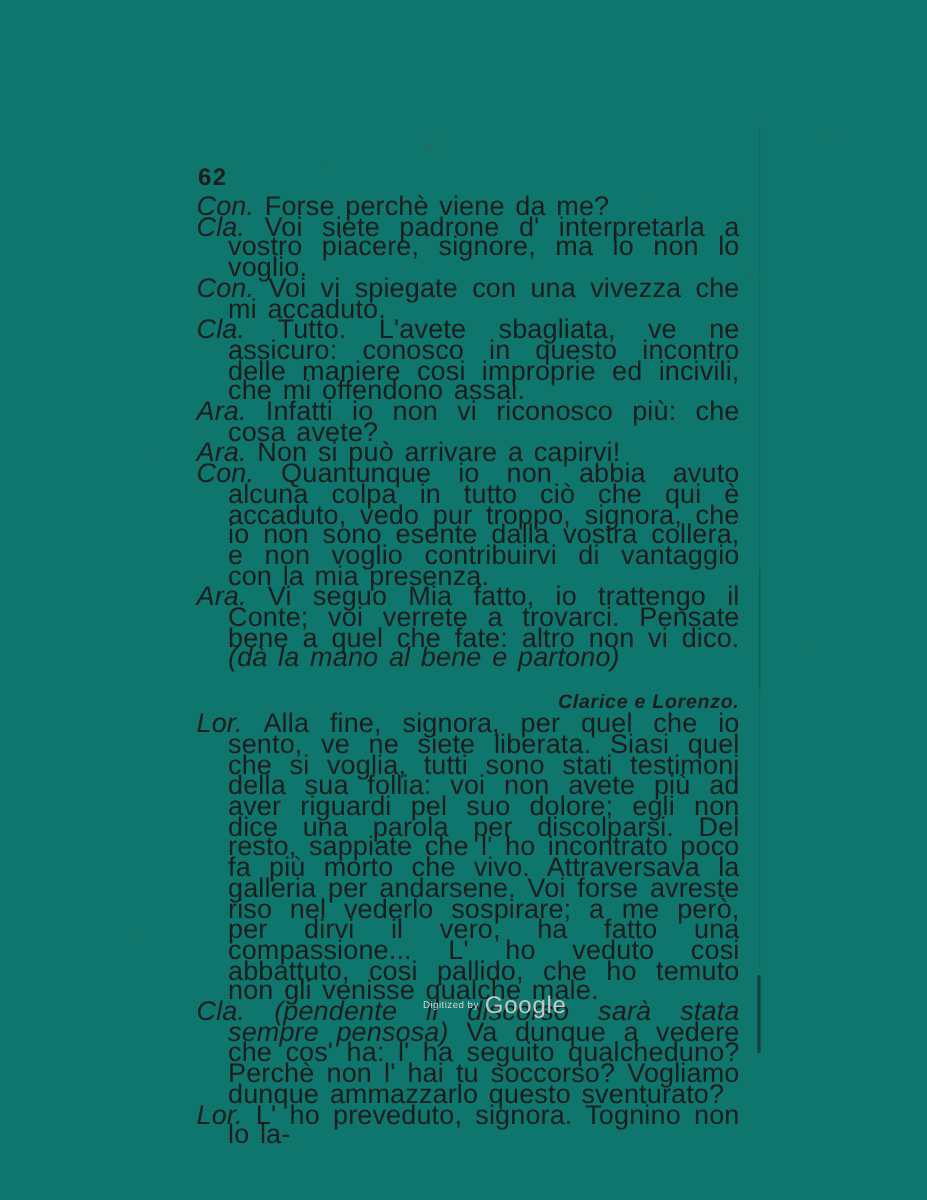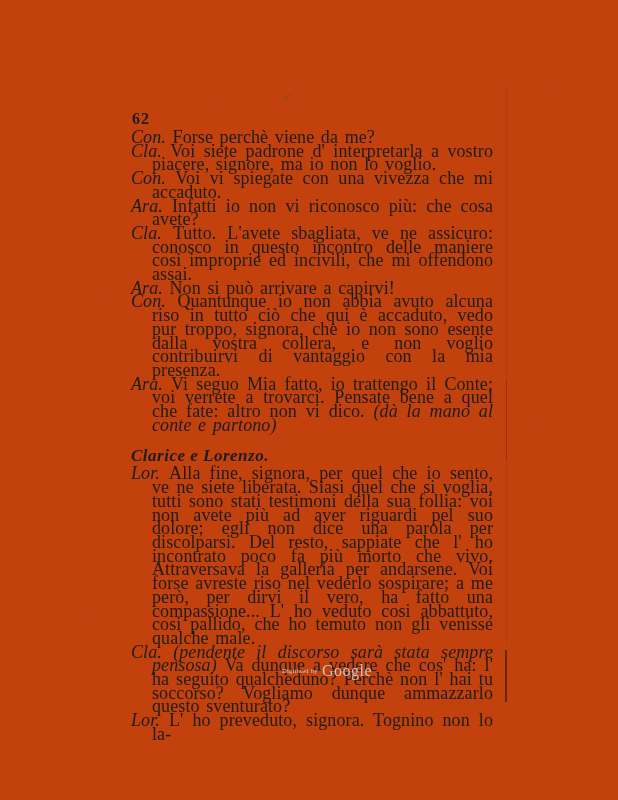--- a/index.html
+++ b/index.html
@@ -1,21 +1,21 @@
 <!DOCTYPE html>
 <html><head>
 <meta charset="utf-8">
 <style>
   html,body{margin:0;padding:0;background:#ffffff;}
   .page{
     position:relative;
     width:618px;height:800px;
-    background:#c2410c;
+    background:#0f766e;
     overflow:hidden;
-    font-family:Liberation Serif, serif;
+    font-family:Liberation Sans, sans-serif;
     color:#1d1d1d;
   }
   .page-number{
     position:absolute;left:132px;top:110px;
     font-size:16px;font-weight:bold;letter-spacing:1px;
   }
   .text-block{
     position:absolute;left:131px;top:131px;width:362px;
   }
   .para{
@@ -31,22 +31,22 @@
   .seg-speaker{font-style:italic;}
   .seg-stage{font-style:italic;}
   .scene-heading{
     margin:13px 0 0 0;
     text-align:center;
     font-size:13.5px;font-weight:bold;
     letter-spacing:1.5px;
   }
   .scene-characters{
     margin:14px 0 0 0;
-    text-align:left;
-    font-size:17px;font-weight:bold;font-style:italic;
+    text-align:right;
+    font-size:13px;font-weight:bold;font-style:italic;
     letter-spacing:0.5px;
   }
   .dialogue-after{margin-top:1px;}
   .watermark{
     position:absolute;left:282px;top:662px;
     white-space:nowrap;
     color:#c9c9c9;
   }
   .watermark .digitized{
     font-size:6.5px;letter-spacing:0.3px;color:#d2d2d2;
@@ -80,25 +80,25 @@
   <div class="speck" style="left:90px;top:620px;width:3px;height:2px;opacity:0.10;"></div>
   <div class="speck" style="left:500px;top:180px;width:2px;height:6px;opacity:0.12;"></div>
 
   <div class="page-number">62</div>
 
   <div class="text-block">
     <div>
         <p class="para"><span class="seg-speaker">Con. </span><span class="seg-normal">Forse perchè viene da me?</span></p>
         <p class="para"><span class="seg-speaker">Cla. </span><span class="seg-normal">Voi siete padrone d' interpretarla a vostro piacere, signore, ma io non lo voglio.</span></p>
         <p class="para"><span class="seg-speaker">Con. </span><span class="seg-normal">Voi vi spiegate con una vivezza che mi accaduto.</span></p>
+        <p class="para"><span class="seg-speaker">Cla. </span><span class="seg-normal">Tutto. L'avete sbagliata, ve ne assicuro: conosco in questo incontro delle maniere cosi improprie ed incivili, che mi offendono assai.</span></p>
         <p class="para"><span class="seg-speaker">Ara. </span><span class="seg-normal">Infatti io non vi riconosco più: che cosa avete?</span></p>
-        <p class="para"><span class="seg-speaker">Cla. </span><span class="seg-normal">Tutto. L'avete sbagliata, ve ne assicuro: conosco in questo incontro delle maniere cosi improprie ed incivili, che mi offendono assai.</span></p>
         <p class="para"><span class="seg-speaker">Ara. </span><span class="seg-normal">Non si può arrivare a capirvi!</span></p>
-        <p class="para"><span class="seg-speaker">Con. </span><span class="seg-normal">Quantunque io non abbia avuto alcuna riso in tutto ciò che qui è accaduto, vedo pur troppo, signora, che io non sono esente dalla vostra collera, e non voglio contribuirvi di vantaggio con la mia presenza.</span></p>
-        <p class="para"><span class="seg-speaker">Ara. </span><span class="seg-normal">Vi seguo Mia fatto, io trattengo il Conte; voi verrete a trovarci. Pensate bene a quel che fate: altro non vi dico. </span><span class="seg-stage">(dà la mano al conte e partono)</span></p>
+        <p class="para"><span class="seg-speaker">Con. </span><span class="seg-normal">Quantunque io non abbia avuto alcuna colpa in tutto ciò che qui è accaduto, vedo pur troppo, signora, che io non sono esente dalla vostra collera, e non voglio contribuirvi di vantaggio con la mia presenza.</span></p>
+        <p class="para"><span class="seg-speaker">Ara. </span><span class="seg-normal">Vi seguo Mia fatto, io trattengo il Conte; voi verrete a trovarci. Pensate bene a quel che fate: altro non vi dico. </span><span class="seg-stage">(dà la mano al bene e partono)</span></p>
       </div>
 
     <h4 class="scene-characters">Clarice e Lorenzo.</h4>
 
     <div class="dialogue-after">
         <p class="para"><span class="seg-speaker">Lor. </span><span class="seg-normal">Alla fine, signora, per quel che io sento, ve ne siete liberata. Siasi quel che si voglia, tutti sono stati testimoni della sua follia: voi non avete più ad aver riguardi pel suo dolore; egli non dice una parola per discolparsi. Del resto, sappiate che l' ho incontrato poco fa più morto che vivo. Attraversava la galleria per andarsene. Voi forse avreste riso nel vederlo sospirare; a me però, per dirvi il vero, ha fatto una compassione... L' ho veduto cosi abbattuto, cosi pallido, che ho temuto non gli venisse qualche male.</span></p>
         <p class="para"><span class="seg-speaker">Cla. </span><span class="seg-stage">(pendente il discorso sarà stata sempre pensosa)</span><span class="seg-normal"> Va dunque a vedere che cos' ha: l' ha seguito qualcheduno? Perchè non l' hai tu soccorso? Vogliamo dunque ammazzarlo questo sventurato?</span></p>
         <p class="para"><span class="seg-speaker">Lor. </span><span class="seg-normal">L' ho preveduto, signora. Tognino non lo la-</span></p>
       </div>
   </div>

